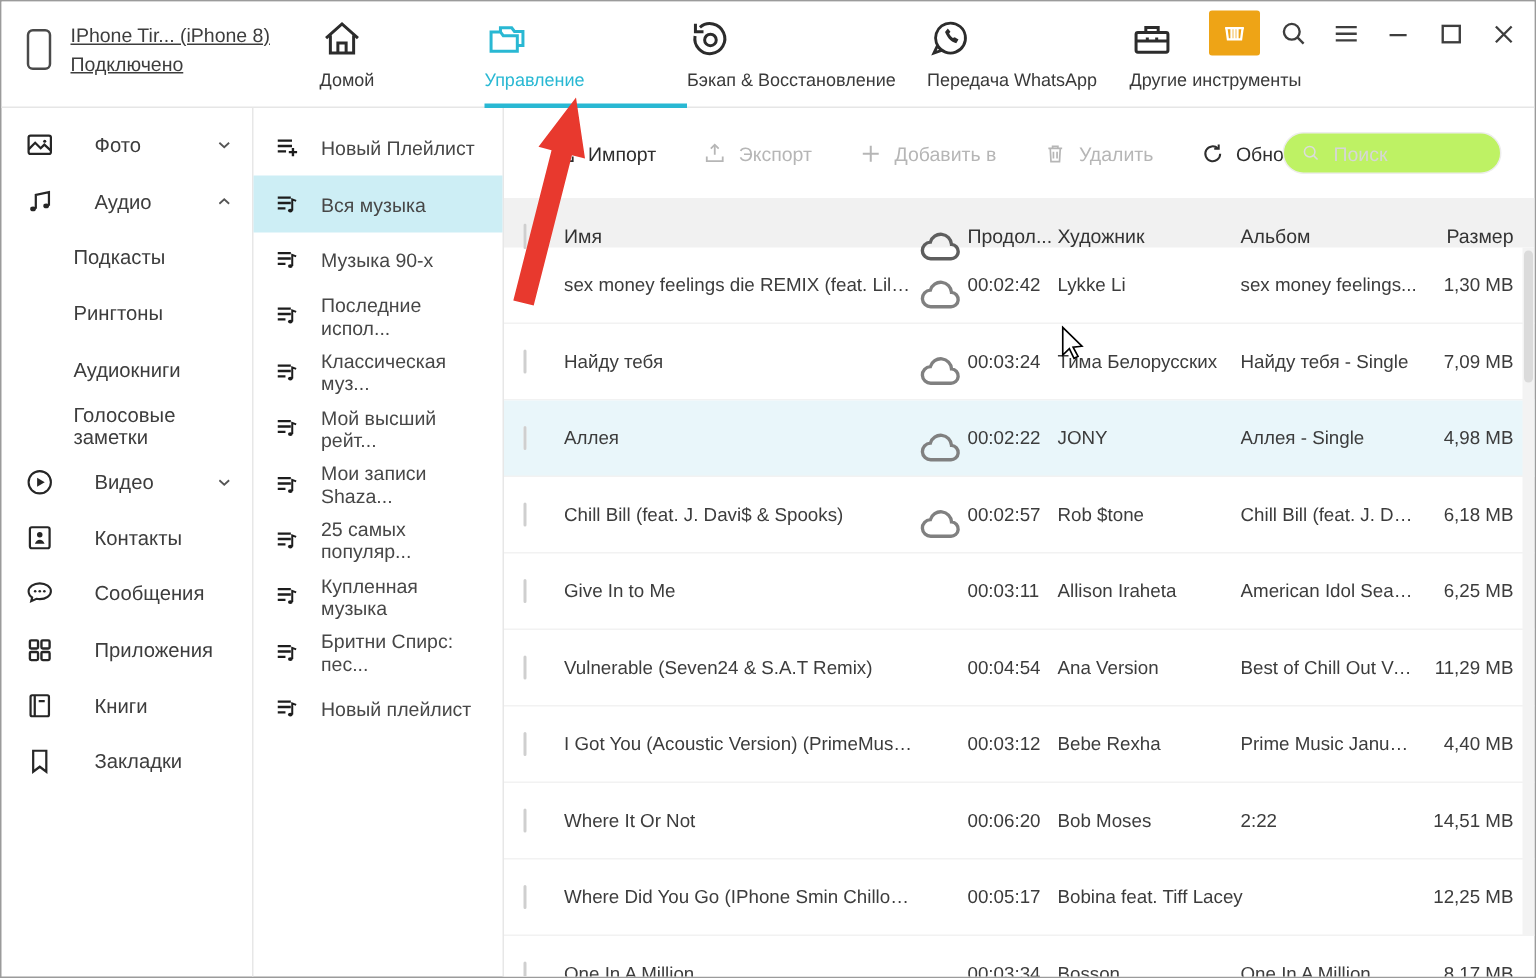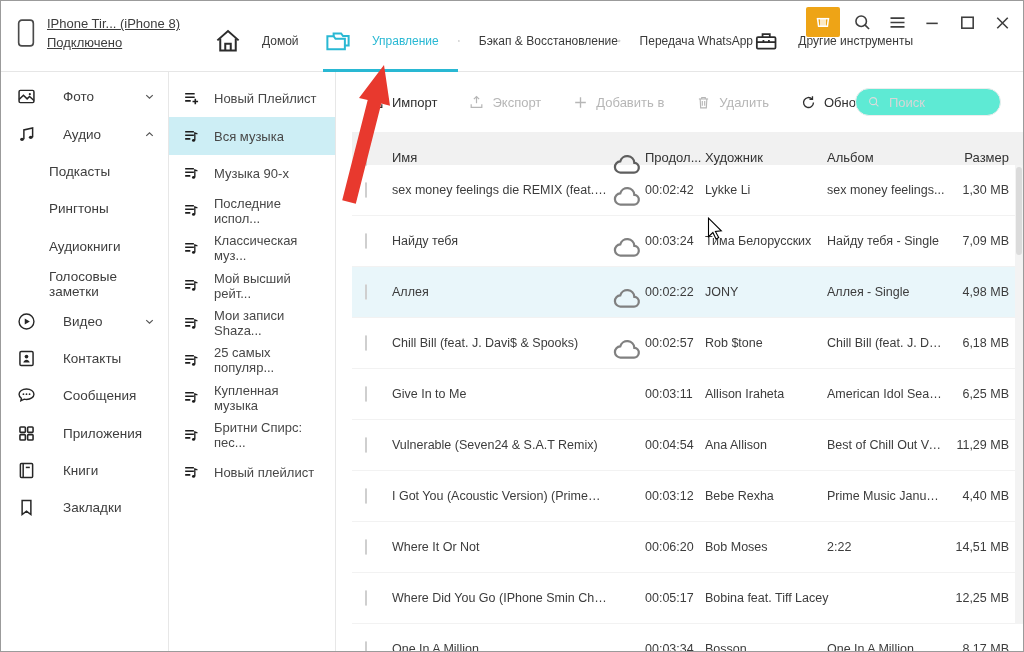--- a/index.html
+++ b/index.html
@@ -13,22 +13,22 @@
   .icon svg{width:100%;height:100%}
 
   
   .header{position:relative;height:70px;border-bottom:1px solid #e6e6e6;background:#fff;}
   .device{position:absolute;left:14px;top:13px;display:flex;align-items:center;gap:10px;text-decoration:underline;}
   .device .icon{width:22px;height:30px;color:#4a4a4a;}
   .device-name{font-size:13px;line-height:1.5;color:#3d3d3d;}
   .device-status{font-size:13px;line-height:1.4;color:#3d3d3d;}
 
   .nav{position:absolute;left:212px;top:8px;display:flex;height:62px;}
-  .nav-tab{display:flex;flex-direction:row;align-items:center;justify-content:flex-start;
-    gap:19px;cursor:pointer;position:relative;padding-top:2px;}
+  .nav-tab{display:flex;flex-direction:column;align-items:flex-start;justify-content:flex-start;
+    gap:5px;cursor:pointer;position:relative;padding-top:2px;}
   .nav-tab .icon{width:30px;height:30px;color:#2c2c2c;}
   .nav-tab .lbl{font-size:12px;color:#3a3a3a;white-space:nowrap;}
   .nav-tab.active .icon,.nav-tab.active .lbl{color:#29b8d3;}
   .nav-tab.active::after{content:"";position:absolute;left:0;right:0;bottom:-1px;height:3px;background:#29b8d3;}
   .nav-tab:nth-child(1){width:110px}.nav-tab:nth-child(2){width:135px}
   .nav-tab:nth-child(3){width:160px}.nav-tab:nth-child(4){width:135px}
   .nav-tab:nth-child(5){width:160px}
 
   .titlebar{position:absolute;right:10px;top:6px;display:flex;align-items:center;gap:12px;}
   .cart-btn{width:34px;height:30px;background:#eea416;border-radius:2px;color:#fff;
@@ -52,27 +52,27 @@
   .pl-item .icon{width:19px;height:19px;flex:none;color:#1d1d1d;}
   .pl-item.selected{background:#cdeef5;}
 
   
   .content{flex:1;min-width:0;display:flex;flex-direction:column;position:relative;background:#fff;}
   .toolbar{height:60px;flex:none;display:flex;align-items:center;gap:31px;padding-left:32px;position:relative;}
   .tb-btn{display:flex;align-items:center;gap:7px;font-size:13px;color:#b6b6b6;cursor:pointer;white-space:nowrap;}
   .tb-btn .icon{width:17px;height:17px;}
   .tb-btn.enabled{color:#2e2e2e;}
   .searchbox{position:absolute;right:22px;top:16px;width:146px;height:28px;box-sizing:border-box;
-    border:1px solid #ededed;border-radius:14px;display:flex;align-items:center;gap:6px;padding:0 11px;background:#5eead4;}
+    border:1px solid #ededed;border-radius:14px;display:flex;align-items:center;gap:6px;padding:0 11px;background:#bef264;}
   .searchbox .icon{width:14px;height:14px;color:#dcdcdc;flex:none;}
   .searchbox input{border:none;outline:none;flex:1;min-width:0;font-size:13px;color:#666;
     font-family:"Liberation Sans",sans-serif;background:transparent;}
   .searchbox input::placeholder{color:#d6d6d6;}
 
-  .grid{display:grid;grid-template-columns:40px 1fr 36px 60px 122px 118px 64px 14px;align-items:center;margin-left:16px;}
+  .grid{display:grid;grid-template-columns:40px 1fr 36px 60px 122px 118px 64px 14px;align-items:center;}
   .thead{height:33px;flex:none;background:#f1f1f1;font-size:13px;color:#333;}
   .cb{width:13px;height:13px;border:1px solid #cfcfcf;border-radius:2px;background:#fff;margin-left:13px;cursor:pointer;}
   .cloud-cell{width:17px;height:17px;color:#808080;margin-left:4px;}
   .thead .cloud-cell{color:#5e5e5e;}
   .size{text-align:right;}
   .rows{flex:1;display:flex;flex-direction:column;}
   .row{flex:1;font-size:12.5px;color:#3c3c3c;border-bottom:1px solid #f2f2f2;cursor:default;}
   .row.highlighted{background:#e9f6fa;}
   .cell{white-space:nowrap;}
   .name,.album{overflow:hidden;text-overflow:ellipsis;}
@@ -569,21 +569,21 @@
             <span class="cell size">6,25 MB</span>
             <span class="cell"></span>
           </div>
           <div class="row grid">
             <span class="cell"><span class="cb"></span></span>
             <span class="cell name">Vulnerable (Seven24 &amp; S.A.T Remix)</span>
             <span class="cell"><span class="cloud-cell icon" style="visibility: hidden;"><svg viewBox="0 0 24 24" fill="none" stroke="currentColor" stroke-width="1.5">
                   <path d="M7.8 17h8.6a3.2 3.2 0 0 0 .5-6.4 4.8 4.8 0 0 0-9.4-1A3.6 3.6 0 0 0 7.8 17z"></path>
                 </svg></span></span>
             <span class="cell">00:04:54</span>
-            <span class="cell">Ana Allison</span>
+            <span class="cell">Ana Version</span>
             <span class="cell album">Best of Chill Out Voc...</span>
             <span class="cell size">11,29 MB</span>
             <span class="cell"></span>
           </div>
           <div class="row grid">
             <span class="cell"><span class="cb"></span></span>
             <span class="cell name">I Got You (Acoustic Version) (PrimeMusic...</span>
             <span class="cell"><span class="cloud-cell icon" style="visibility: hidden;"><svg viewBox="0 0 24 24" fill="none" stroke="currentColor" stroke-width="1.5">
                   <path d="M7.8 17h8.6a3.2 3.2 0 0 0 .5-6.4 4.8 4.8 0 0 0-9.4-1A3.6 3.6 0 0 0 7.8 17z"></path>
                 </svg></span></span>

